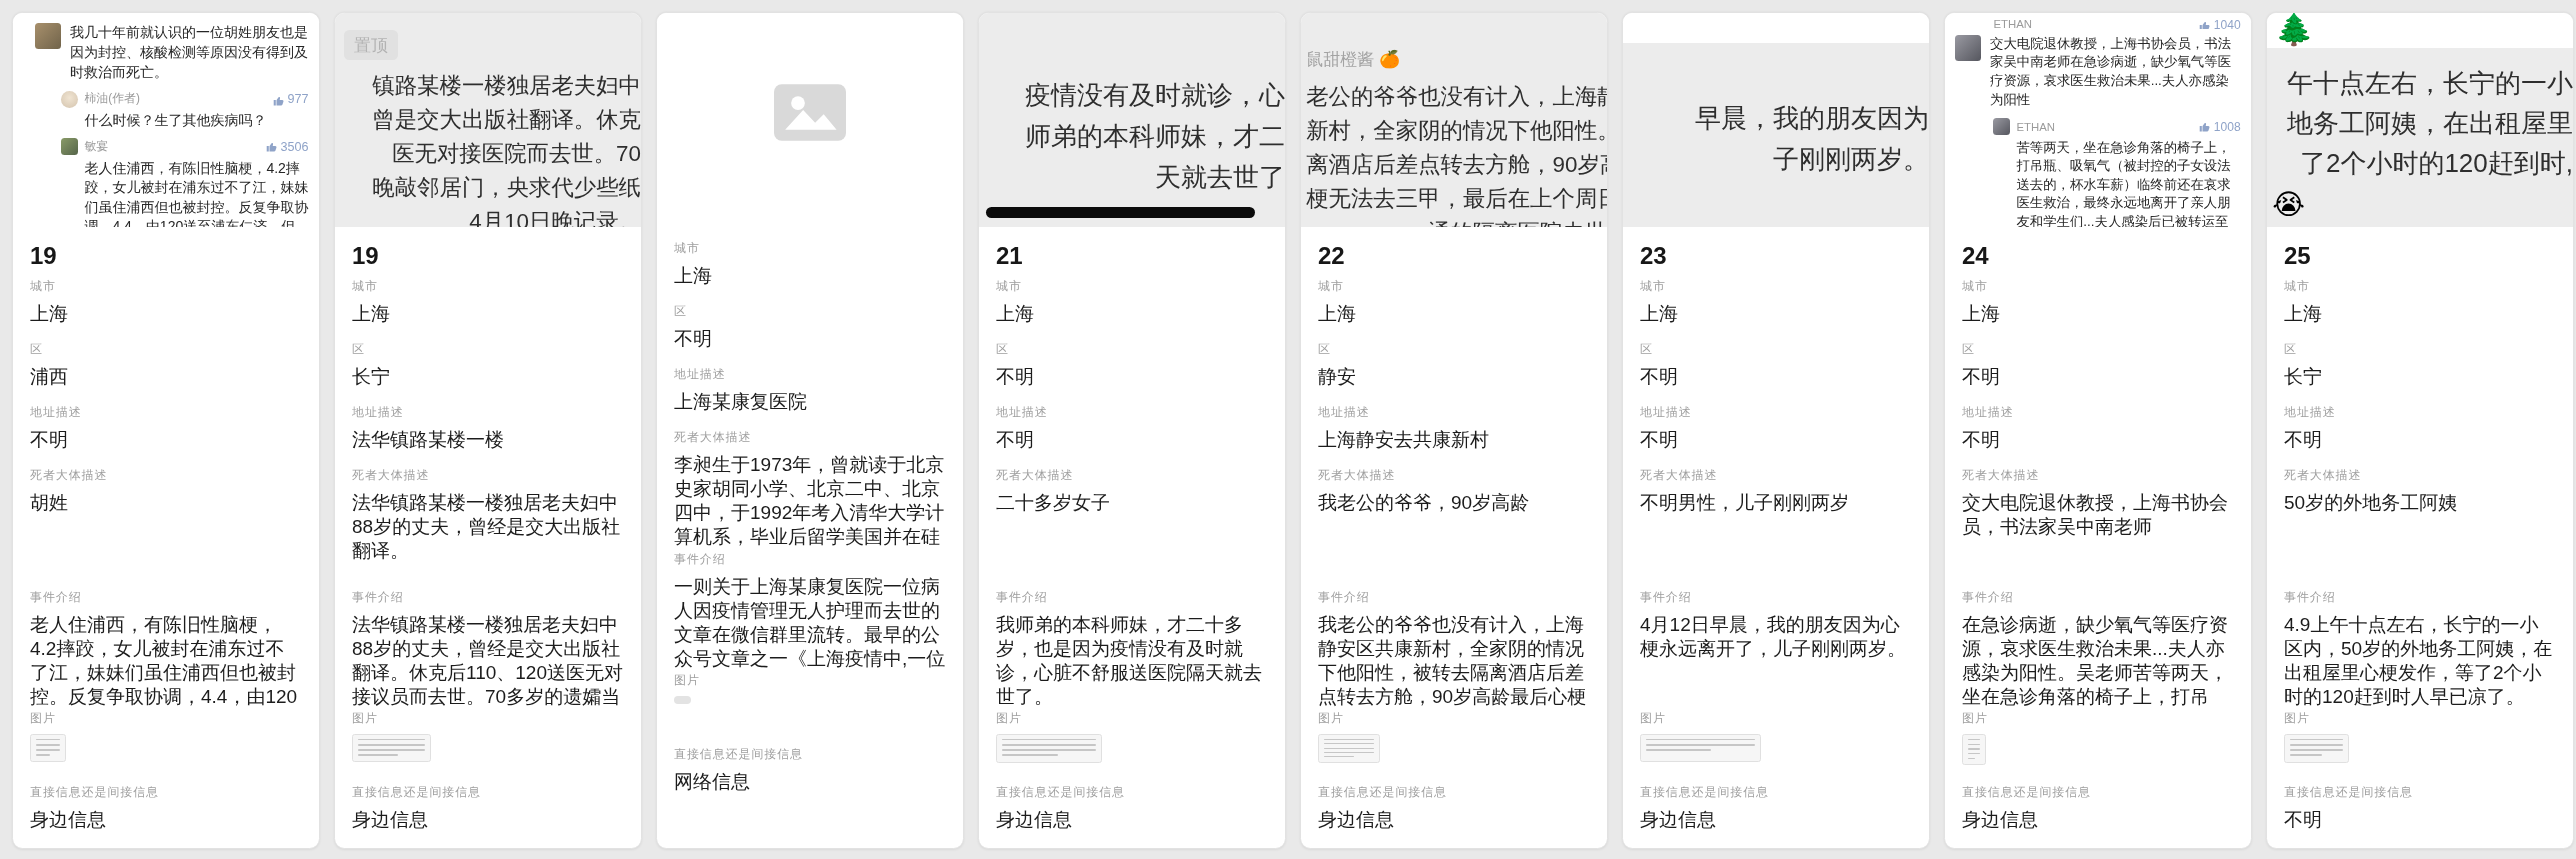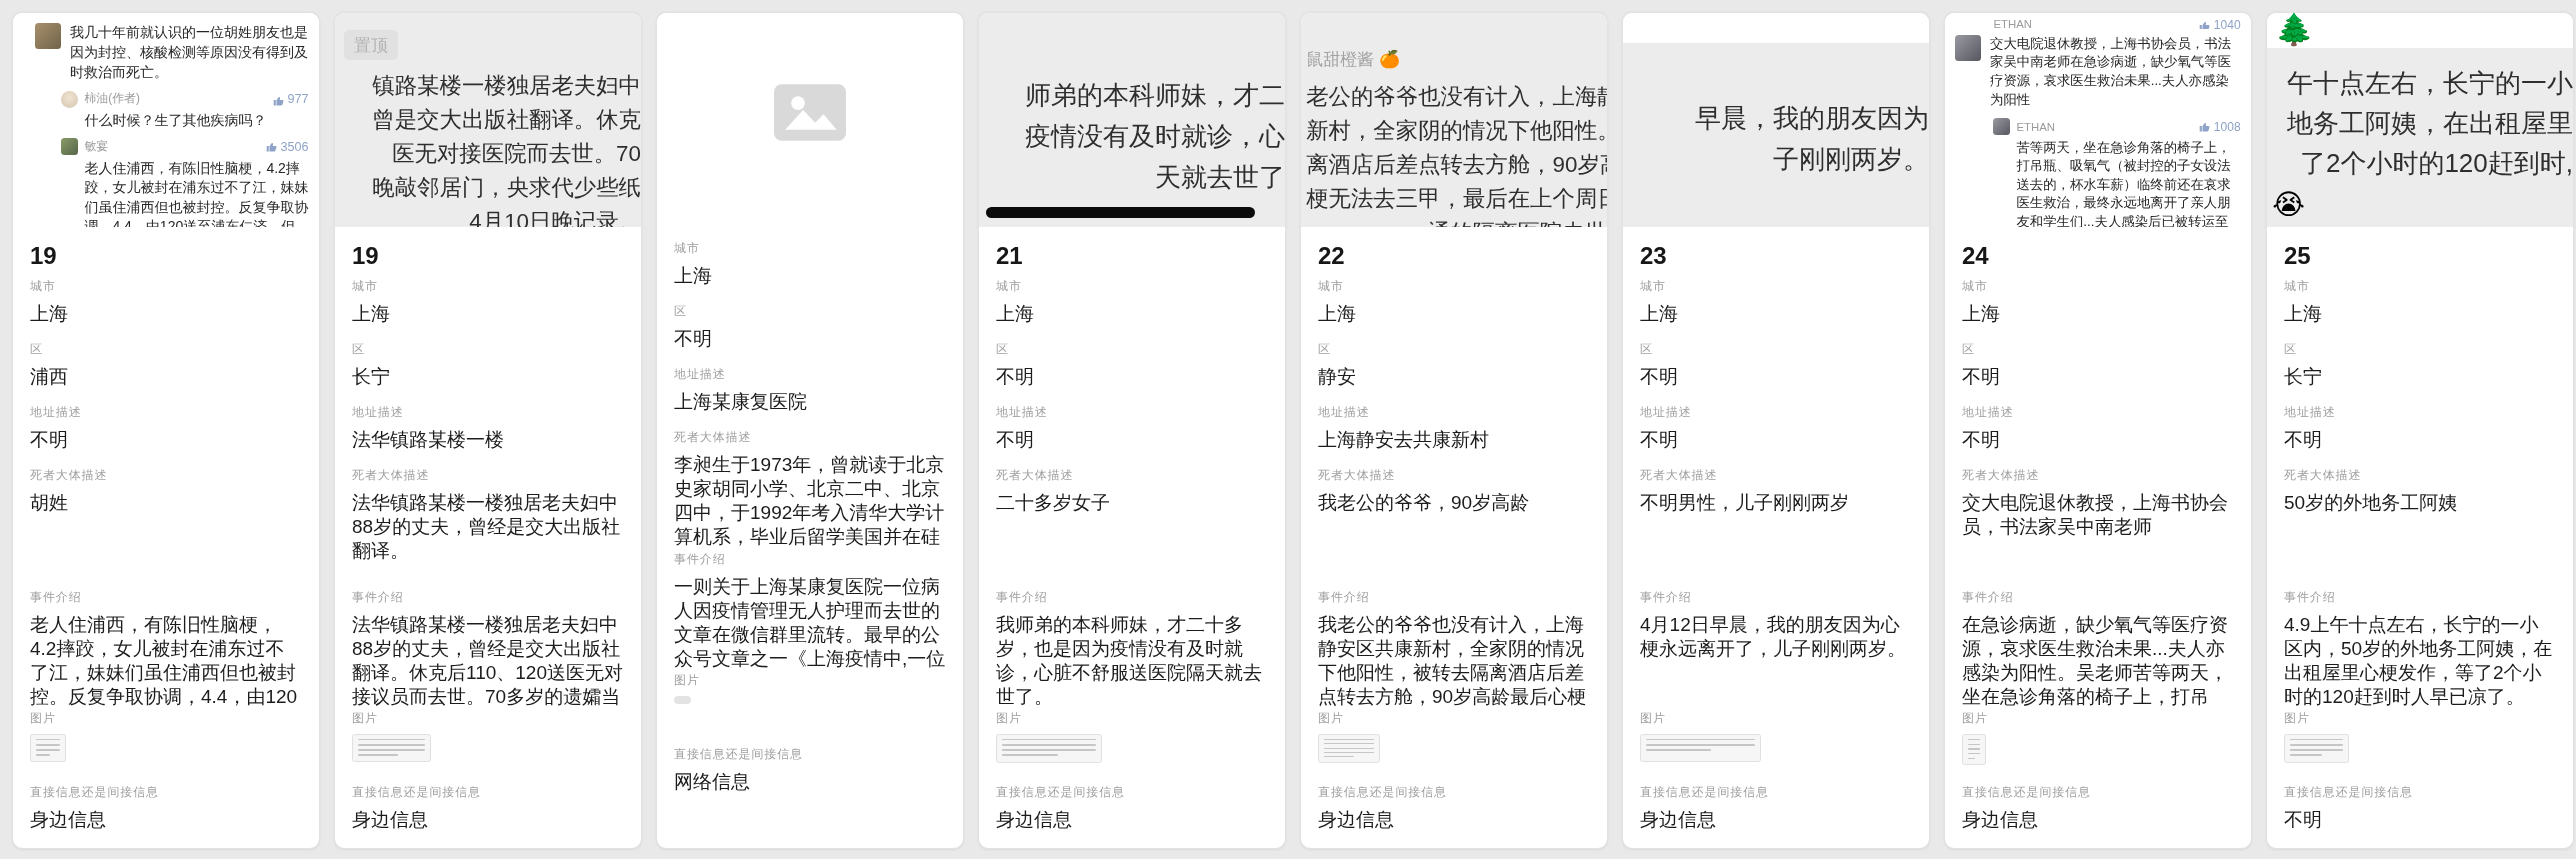--- a/index.html
+++ b/index.html
@@ -212,22 +212,22 @@
         </div>
         <div class="grp-direct">
           <div class="lbl">直接信息还是间接信息</div>
           <div class="val">网络信息</div>
         </div>
       </div>
     </article>
     <article class="card">
       <div class="preview">
         <div class="pv-big" style="background: rgb(236, 236, 236); padding-top: 62px; box-sizing: border-box;">
+          <div class="bt-line" style="font-size: 26px; line-height: 41px;">疫情没有及时就诊，心</div>
           <div class="bt-line" style="font-size: 26px; line-height: 41px;">师弟的本科师妹，才二</div>
-          <div class="bt-line" style="font-size: 26px; line-height: 41px;">疫情没有及时就诊，心</div>
           <div class="bt-line" style="font-size: 26px; line-height: 41px;">天就去世了</div>
           <div class="bt-marker"></div>
         </div>
       </div>
       <div class="cbody">
         <div class="num">21</div>
         <div class="grp">
           <div class="lbl">城市</div>
           <div class="val">上海</div>
         </div>

